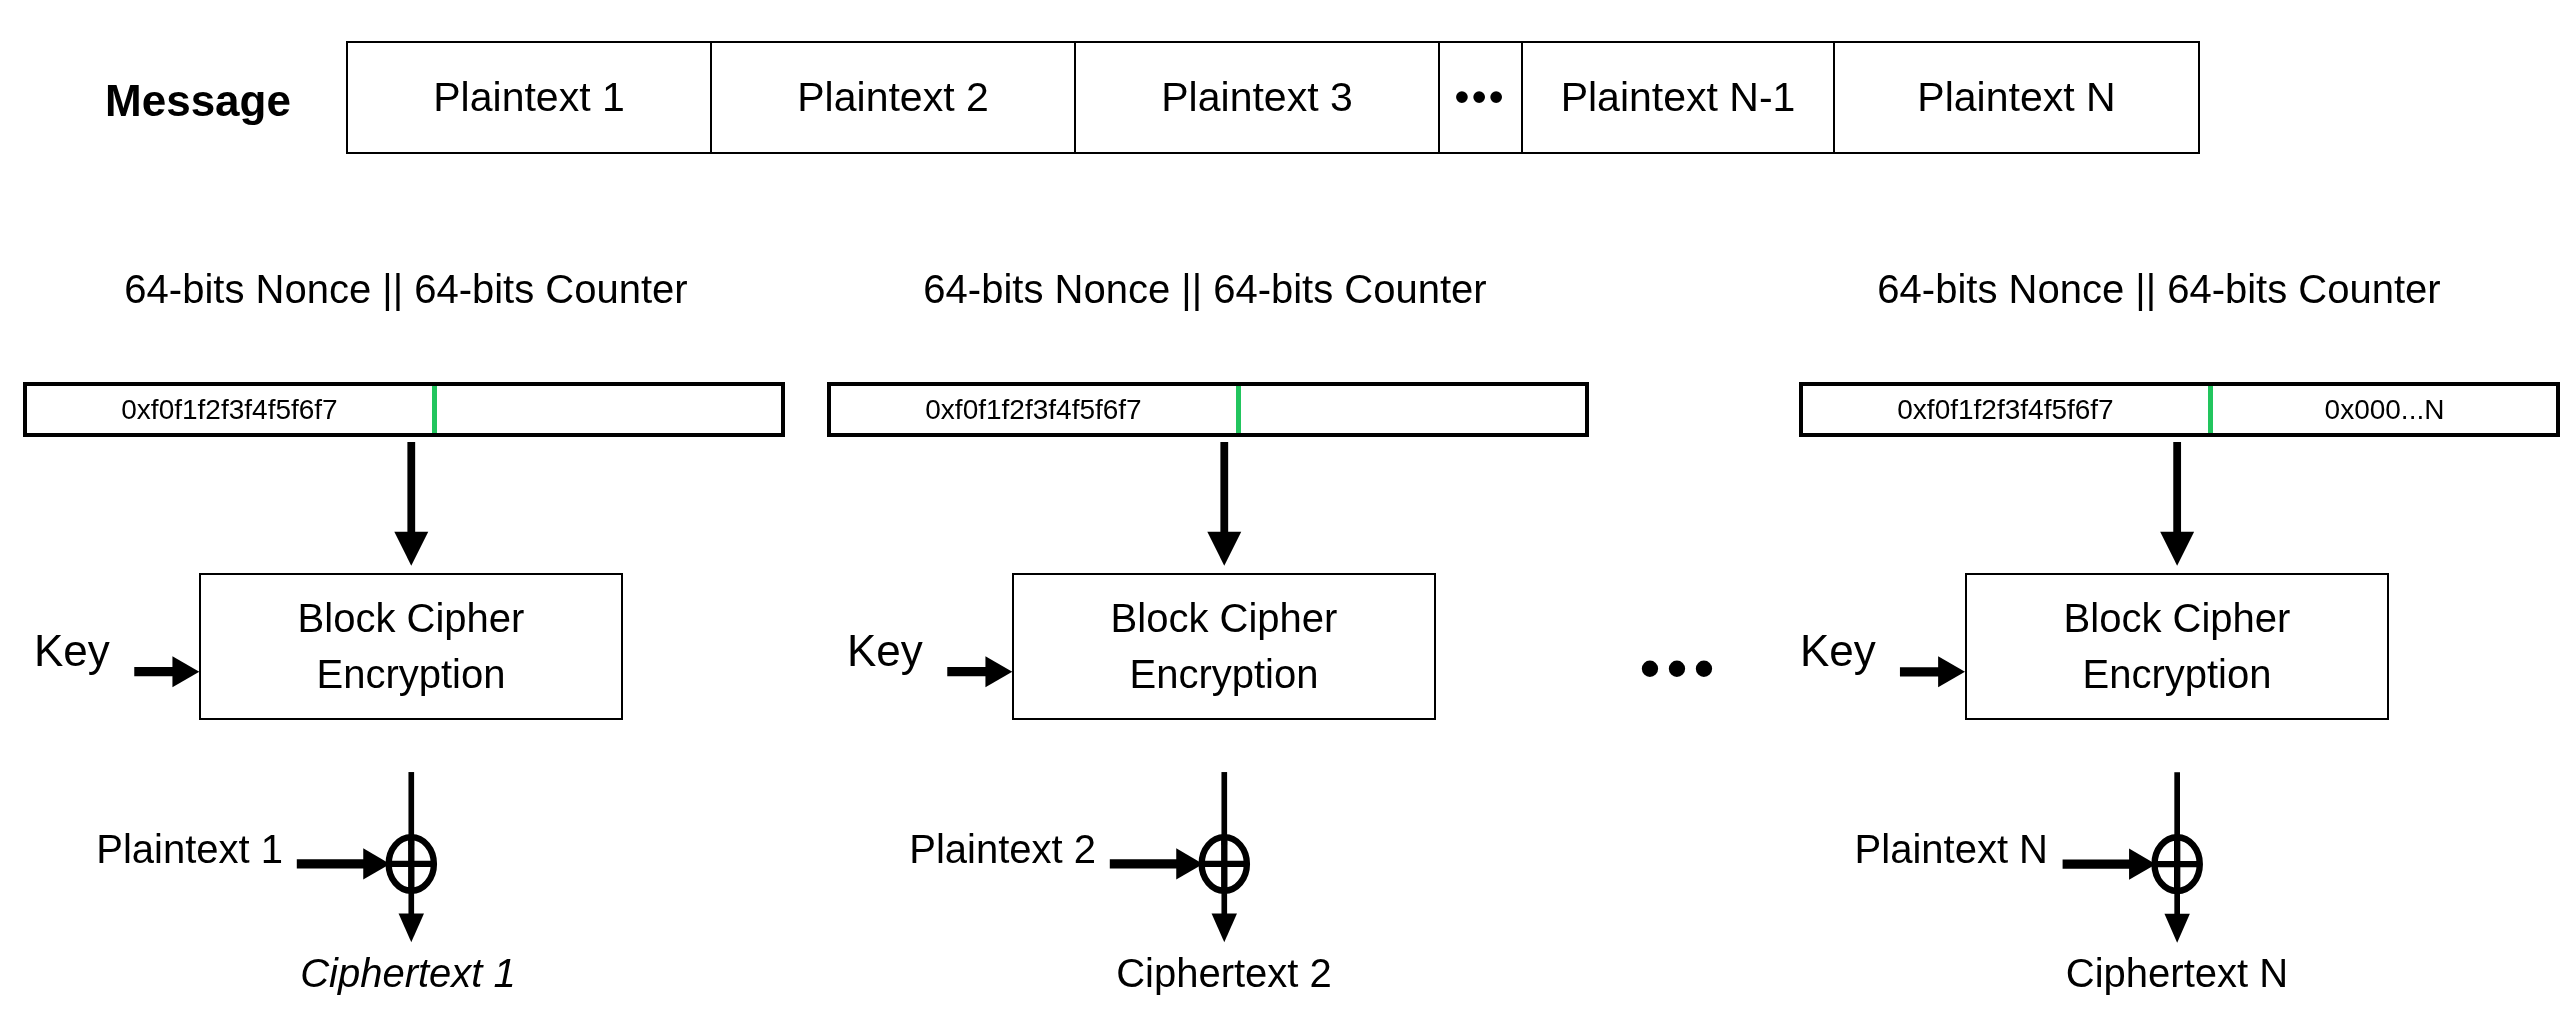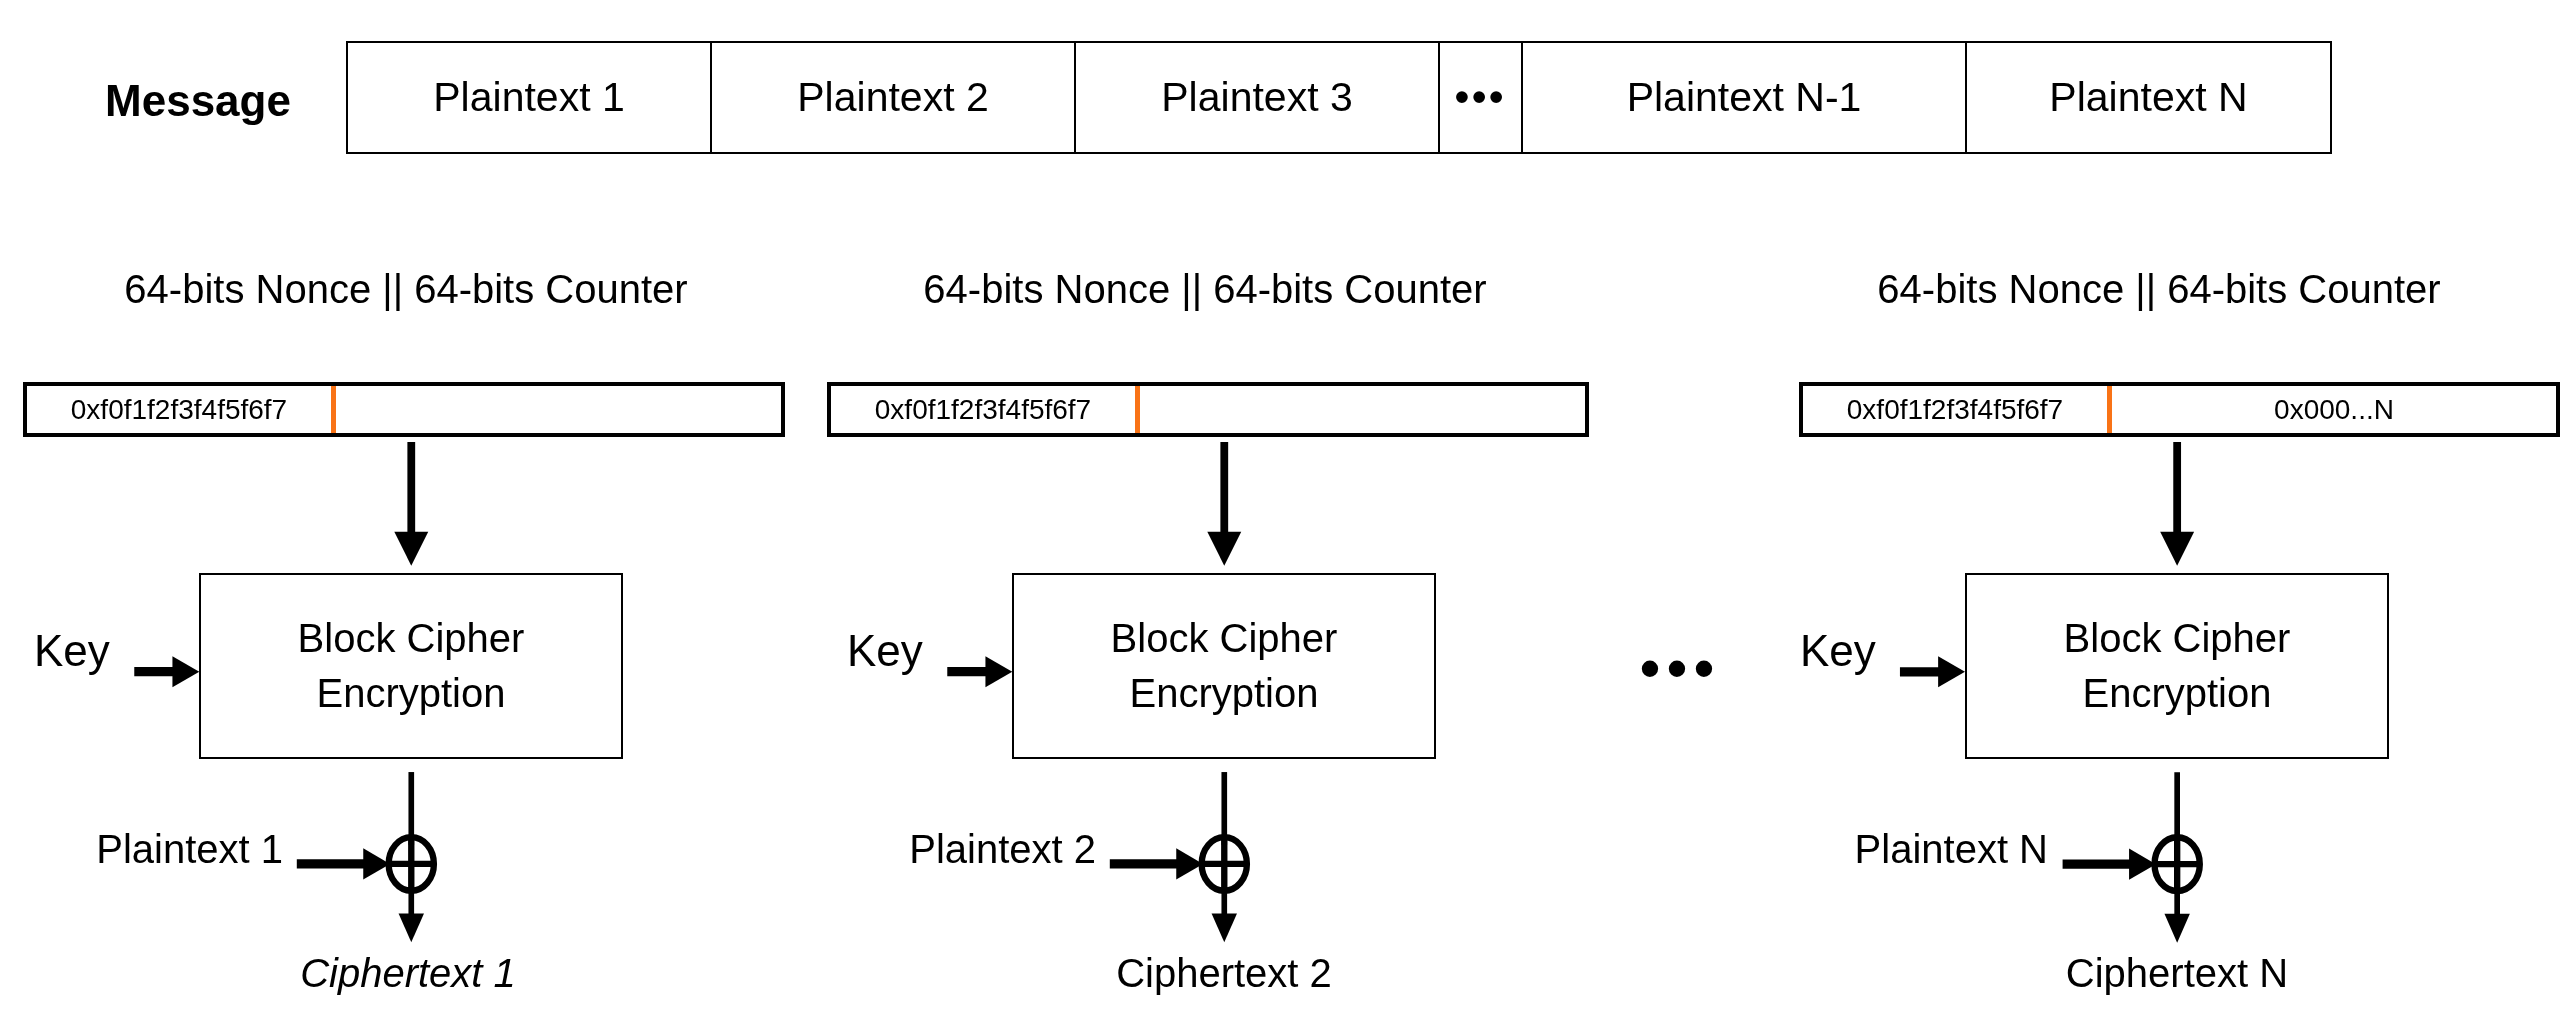--- a/index.html
+++ b/index.html
@@ -45,21 +45,21 @@
     box-sizing: border-box;
     display: flex;
     align-items: center;
     justify-content: center;
     font-size: 41px;
     white-space: nowrap;
   }
   .msg-cell:last-child { border-right: none; }
   .msg-cell.w-std  { width: 364px; }
   .msg-cell.w-dots { width: 83px; }
-  .msg-cell.w-nm1  { width: 444px; text-align: right; }
+  .msg-cell.w-nm1  { width: 312px; text-align: right; }
   .msg-cell.w-n    { width: 363px; }
   .dots-inline {
     font-size: 41px;
     font-weight: bold;
     letter-spacing: 2.8px;
     line-height: 0.4;
   }
 
   
   .stage { position: absolute; top: 0; height: 1036px; padding-left: 30px; }
@@ -84,22 +84,22 @@
     height: 55px;
     border: 4.2px solid #000000;
     box-sizing: border-box;
     display: flex;
   }
   .s1 .ctr-box { left: 23px;  width: 762px; }
   .s2 .ctr-box { left: 14px;  width: 762px; }
   .s3 .ctr-box { left: 32px;  width: 761px; }
 
   .ctr-nonce {
-    width: 309px;
-    border-right: 5px solid #f97316;
+    width: 410px;
+    border-right: 5px solid #22c55e;
     box-sizing: border-box;
     display: flex;
     align-items: center;
     justify-content: center;
     font-size: 28px;
     white-space: nowrap;
   }
   .ctr-count {
     flex: 1;
     display: flex;
@@ -107,21 +107,21 @@
     justify-content: center;
     font-size: 28px;
     white-space: nowrap;
   }
 
   
   .cipher-box {
     position: absolute;
     top: 573px;
     width: 424px;
-    height: 186px;
+    height: 147px;
     border: 2.1px solid #000000;
     box-sizing: border-box;
     display: flex;
     flex-direction: column;
     align-items: center;
     justify-content: center;
     font-size: 40px;
     line-height: 1.38;
     text-align: center;
   }

